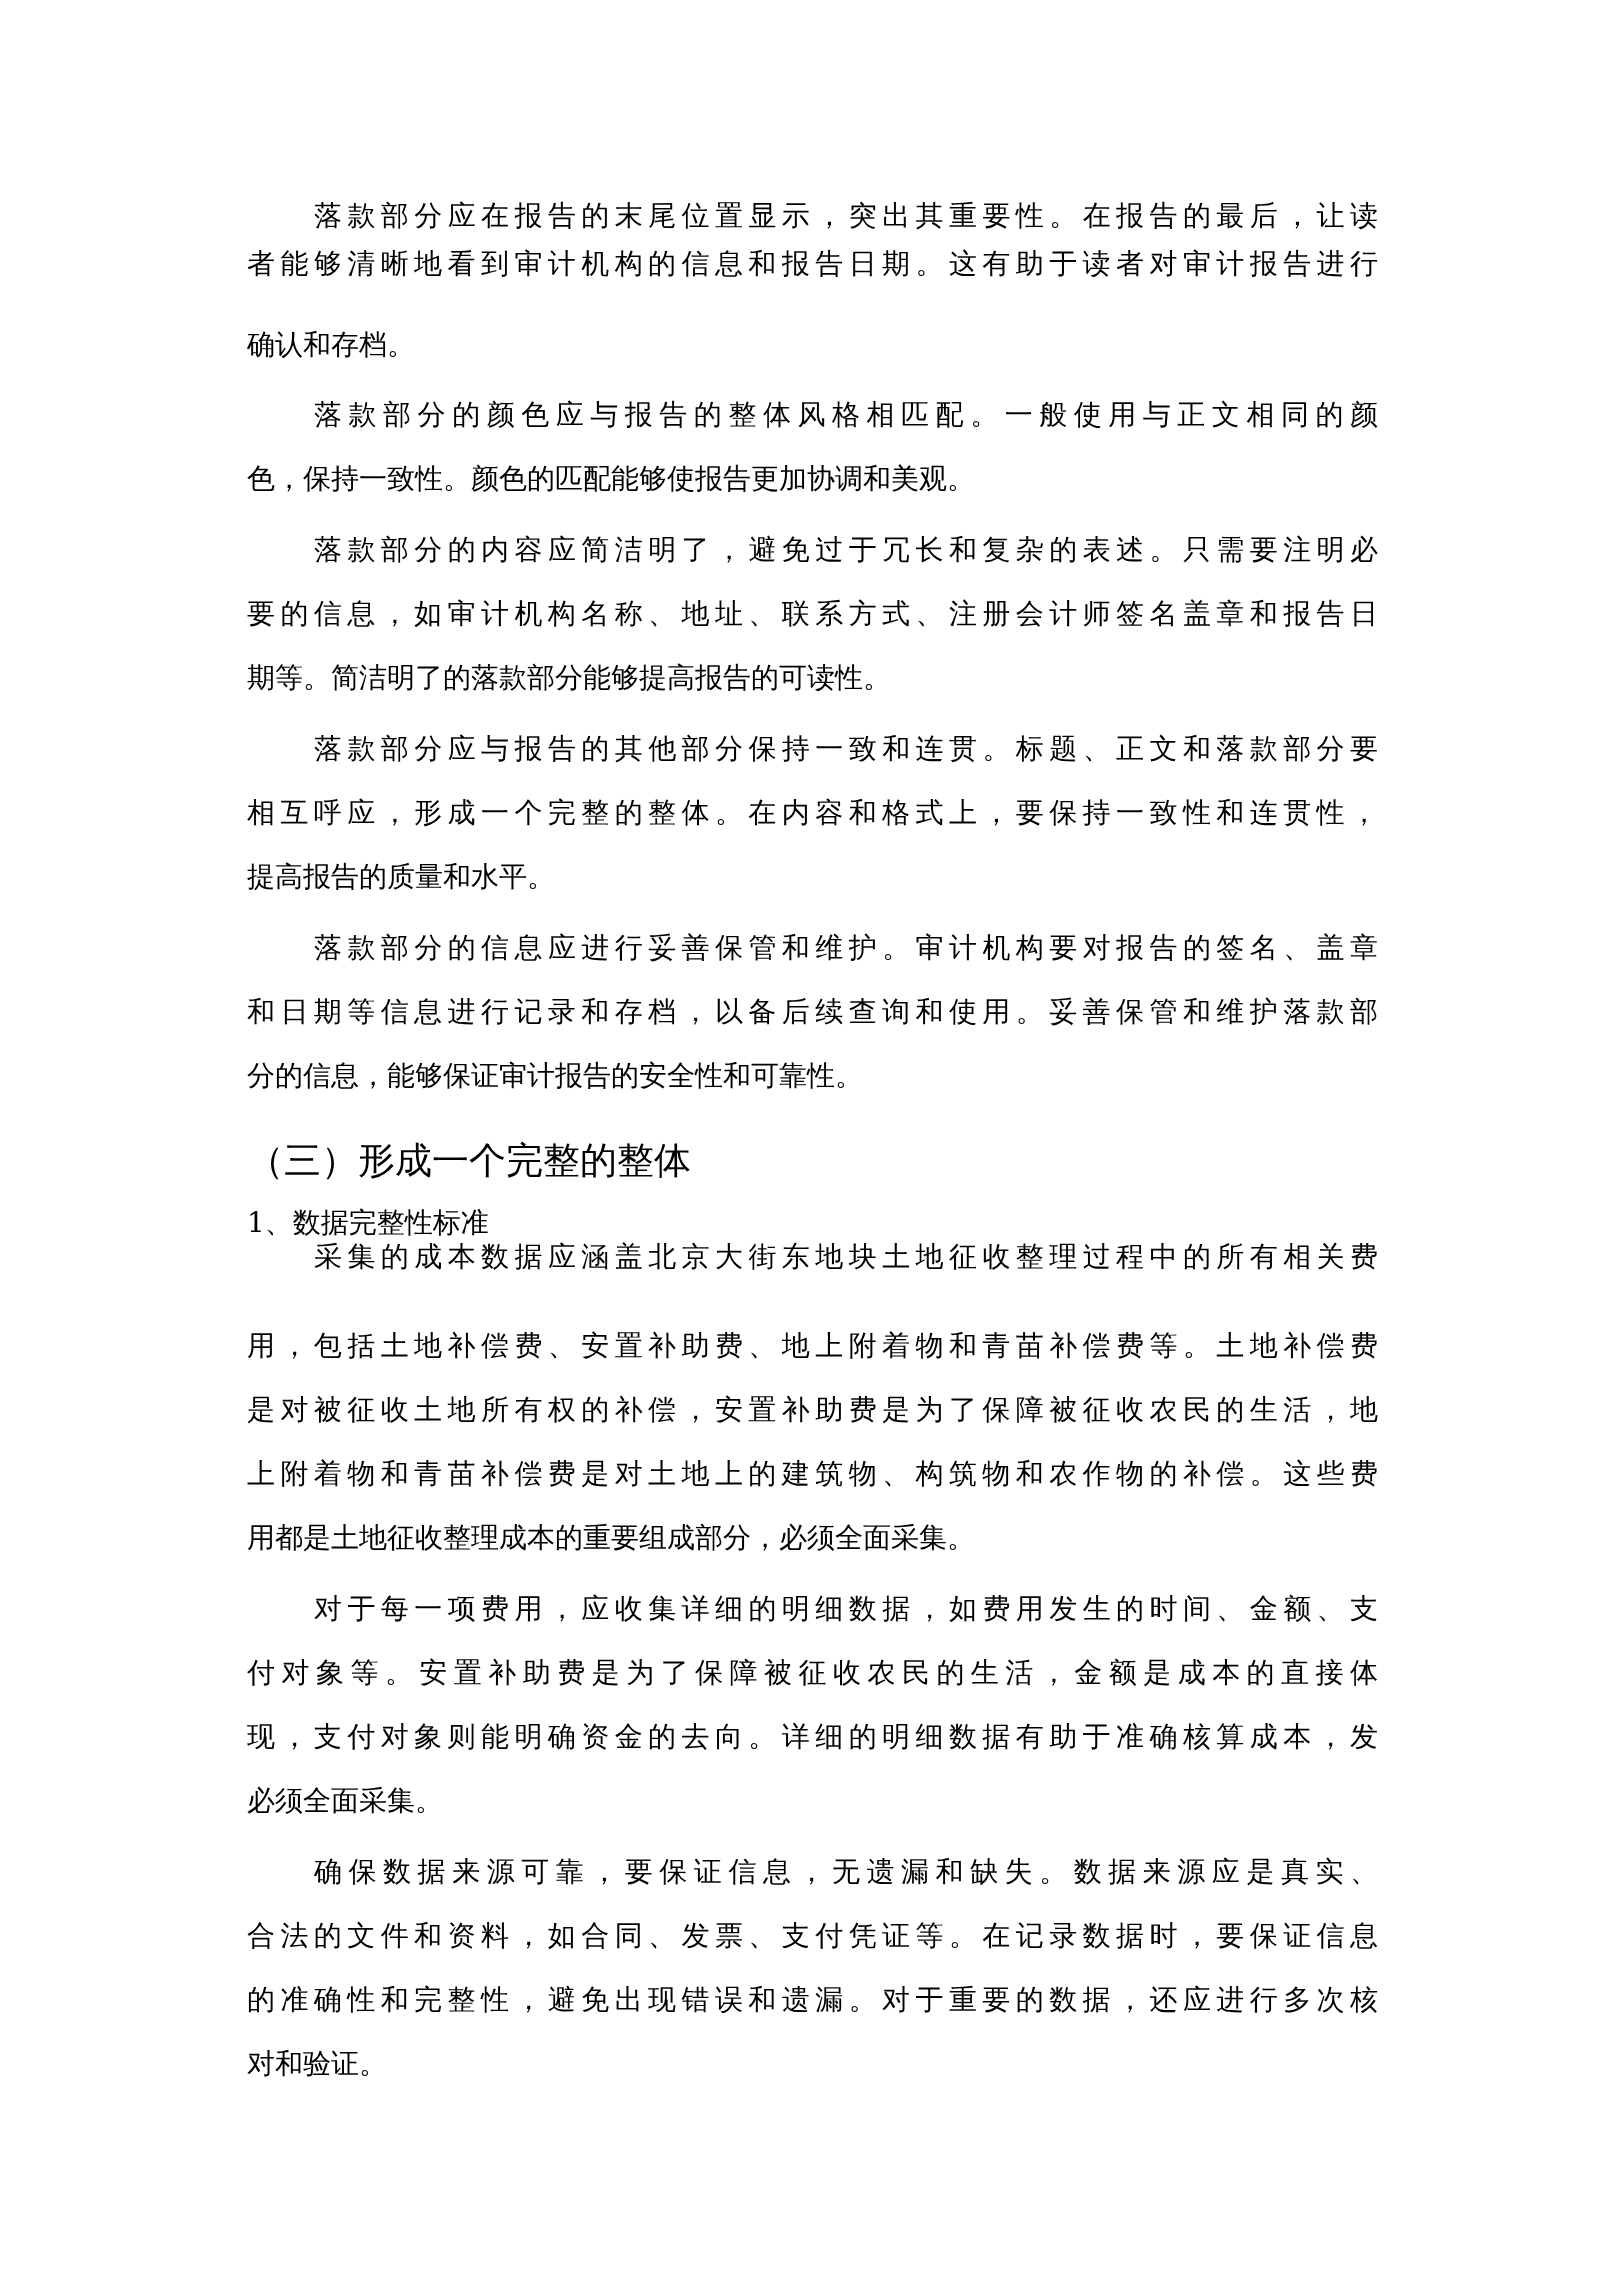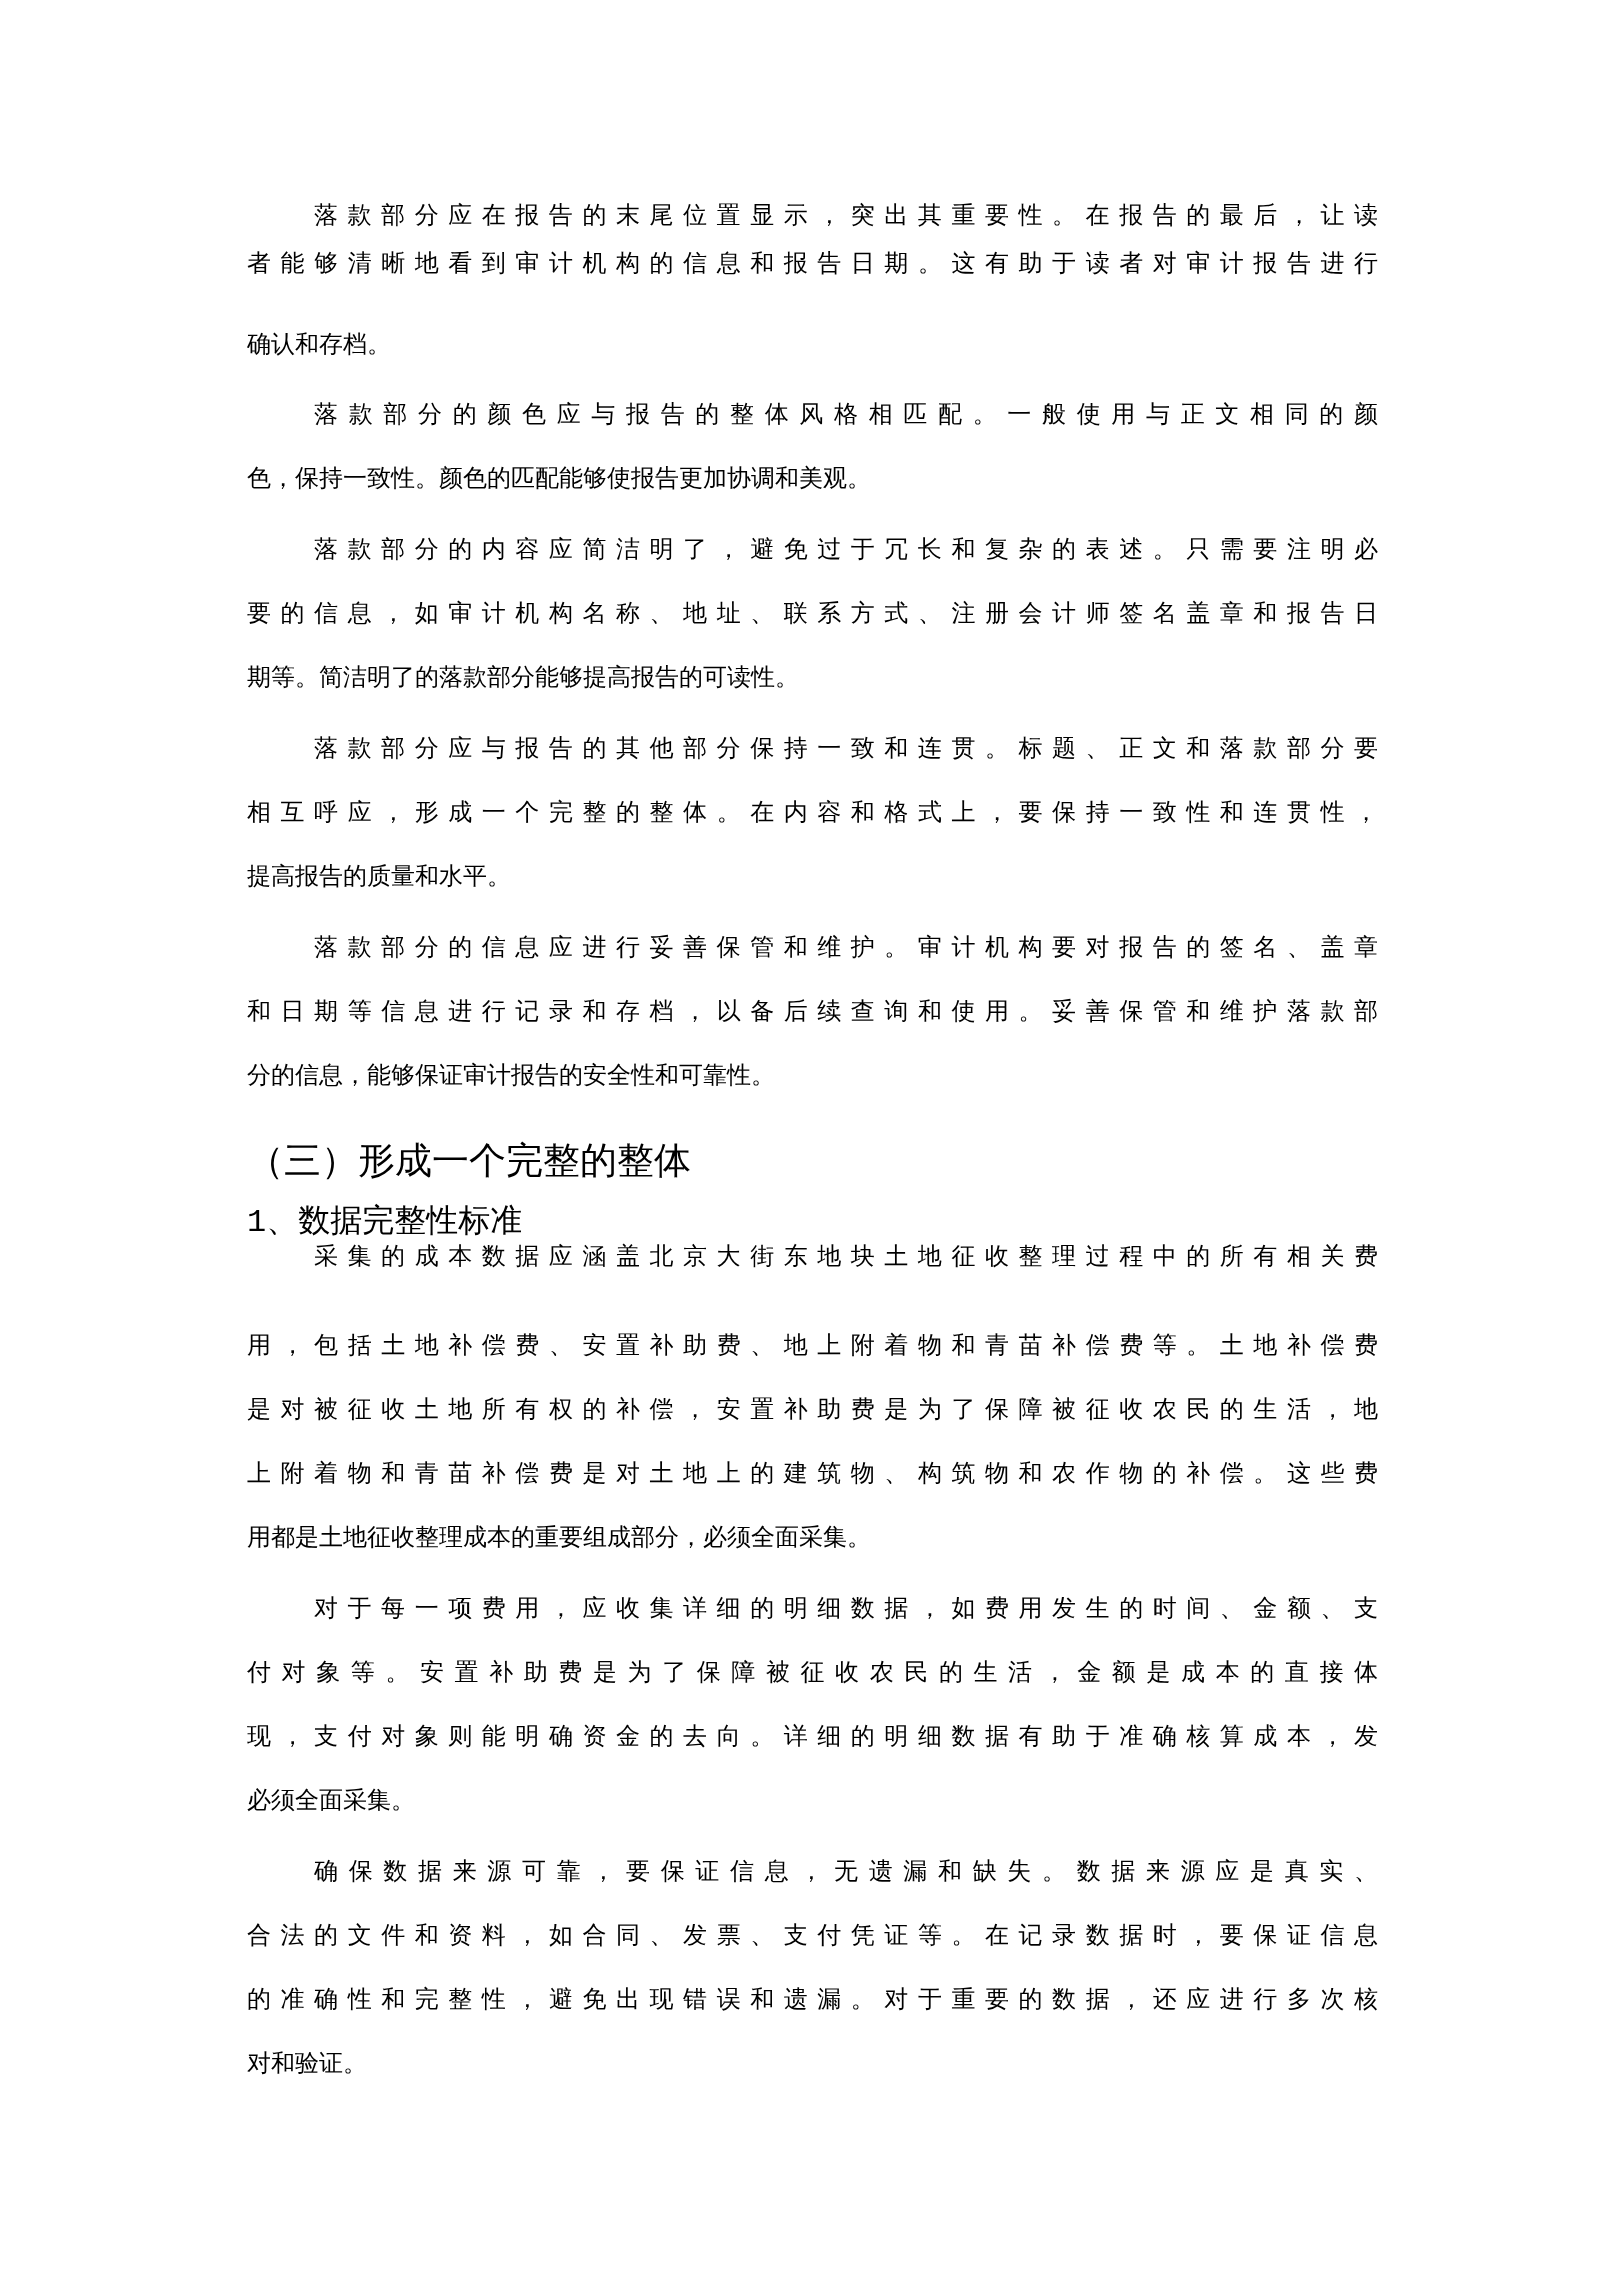--- a/index.html
+++ b/index.html
@@ -1,24 +1,24 @@
 <!DOCTYPE html>
 <html style="font-size:10.5px"><head>
 <meta charset="utf-8">
 <style>
   html, body { margin: 0; padding: 0; background: #ffffff; }
   body { width: 1623px; height: 2295px; position: relative; overflow: hidden;
          font-family: "DejaVu Serif", "Liberation Serif", serif; color: #000000; }
   .page { position: absolute; left: 247px; top: 0; width: 1131px; }
   .line { position: absolute; left: 0; width: 1131px; height: 39px;
-          font-size: 24px; line-height: 39px; white-space: nowrap; }
+          font-size: 28px; line-height: 39px; white-space: nowrap; }
   .line.full { text-align: justify; text-align-last: justify; }
   .line.indent { padding-left: 67px; box-sizing: border-box; }
   .h3 { position: absolute; left: 0; font-size: 37px; line-height: 43px; white-space: nowrap; }
-  .h4 { position: absolute; left: 0; font-size: 32px; line-height: 39px; white-space: nowrap; font-family: Liberation Mono, monospace; }
+  .h4 { position: absolute; left: 0; font-size: 28px; line-height: 39px; white-space: nowrap; }
 </style>
 </head>
 <body>
 
 <div class="page">
 
   <div class="line full indent" style="top:196px">落款部分应在报告的末尾位置显示，突出其重要性。在报告的最后，让读</div>
   <div class="line full" style="top:244px">者能够清晰地看到审计机构的信息和报告日期。这有助于读者对审计报告进行</div>
   <div class="line" style="top:325px">确认和存档。</div>
 

